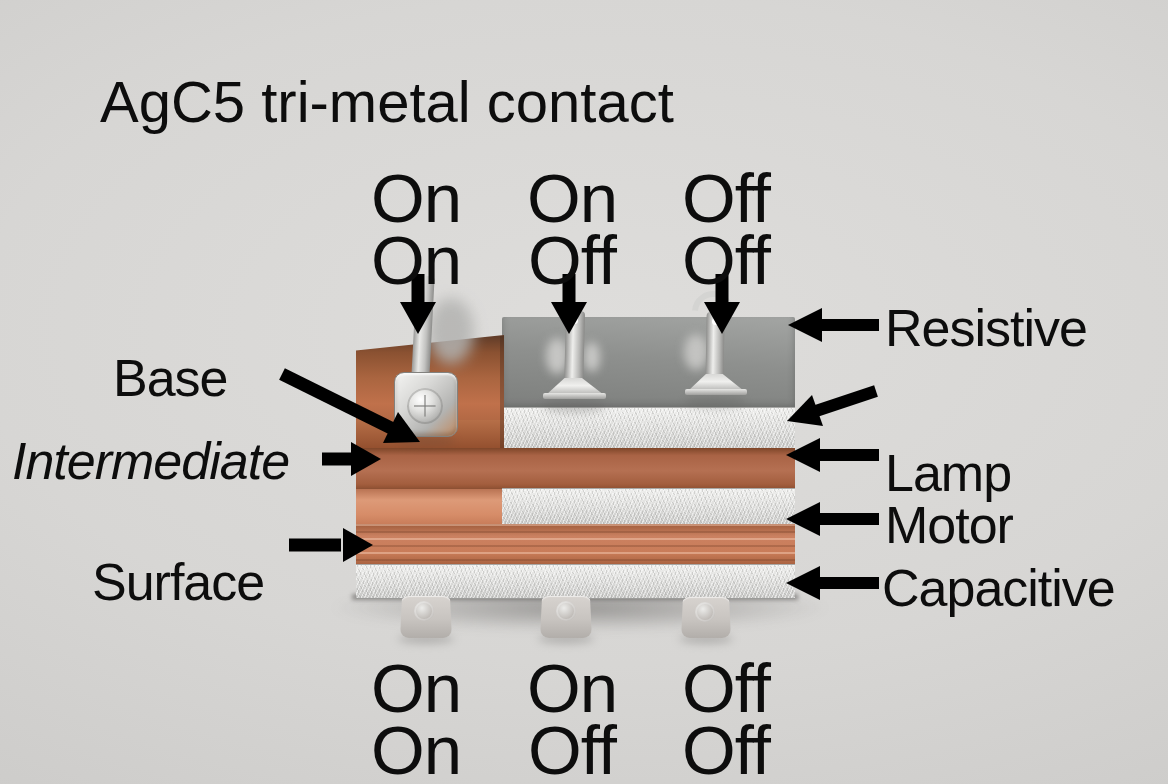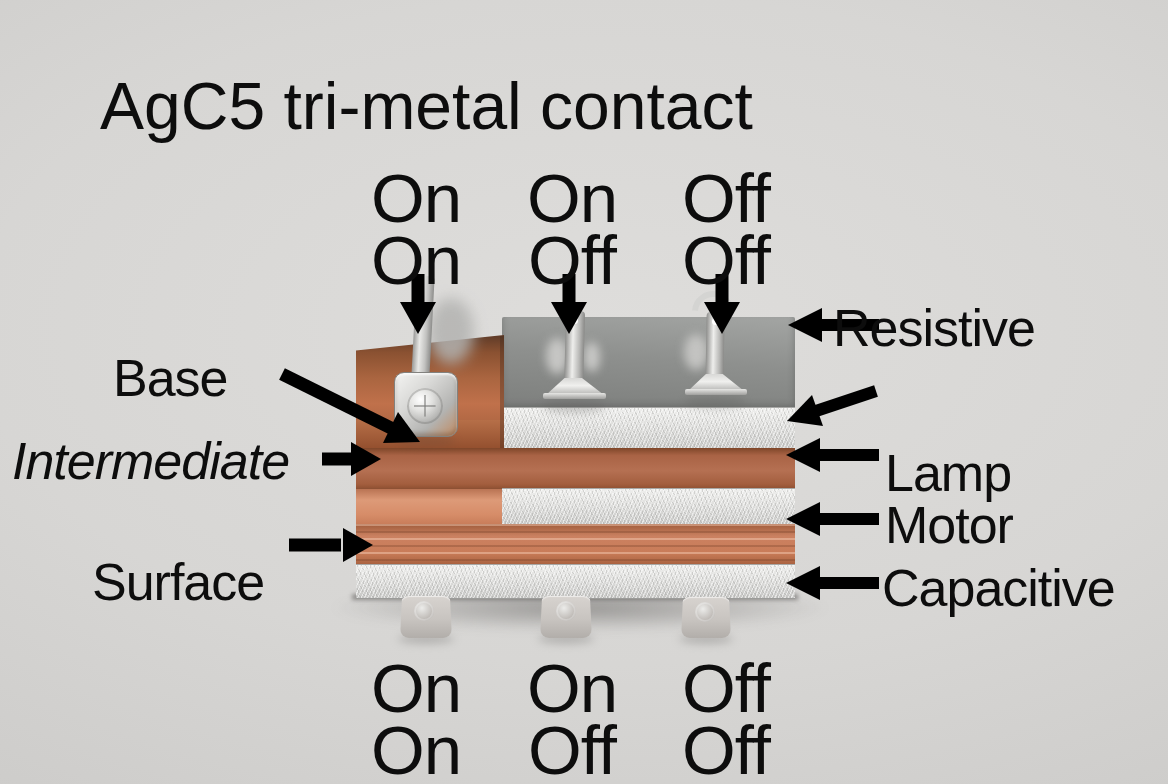--- a/index.html
+++ b/index.html
@@ -2,21 +2,21 @@
 <html style="--background: #d6d5d3; --text: #0d0d0d; --copper: #b06c48; --copper-dark: #8a4c2e; --copper-light: #d8906e; --silver: #dcdcda; --steel: #8f918f;"><head>
 <meta charset="utf-8">
 <style>
   html,body{margin:0;padding:0;background:#888;}
   .canvas{
     position:relative;width:1168px;height:784px;overflow:hidden;
     background:radial-gradient(120% 95% at 52% 42%, #dedddb 0%, #d7d6d4 45%, #cccbc9 80%, #bdbcba 100%);
     font-family:"Liberation Sans", sans-serif;color:var(--text,#0d0d0d);
   }
   .lbl{position:absolute;font-size:52px;line-height:1;white-space:nowrap;letter-spacing:-1px;z-index:11;}
-  .title{font-size:66px;letter-spacing:0;}
+  .title{font-size:58px;letter-spacing:0;}
   .state{font-size:69px;transform:translateX(-50%);}
   .arrows{position:absolute;left:0;top:0;z-index:10;}
   .ph{position:absolute;}
   .silver{
     background-image:
       repeating-linear-gradient(115deg, rgba(255,255,255,.55) 0 1px, rgba(255,255,255,0) 1px 3px),
       repeating-linear-gradient(70deg, rgba(150,150,148,.30) 0 1px, rgba(150,150,148,0) 1px 4px),
       linear-gradient(180deg,#efefed 0%, #dadad8 55%, #c7c7c5 100%);
     border-top:1px solid #a8a8a6;border-bottom:1px solid #9b9b99;
   }
@@ -59,21 +59,21 @@
   <div class="lbl state" style="left:572px;top:654px;">On</div>
   <div class="lbl state" style="left:726px;top:654px;">Off</div>
   <div class="lbl state" style="left:416px;top:716px;">On</div>
   <div class="lbl state" style="left:572px;top:716px;">Off</div>
   <div class="lbl state" style="left:726px;top:716px;">Off</div>
 
   <div class="lbl" style="left:113px;top:352px;">Base</div>
   <div class="lbl" style="left:12px;top:435px;font-style:italic;">Intermediate</div>
   <div class="lbl" style="left:92px;top:556px;">Surface</div>
 
-  <div class="lbl" style="left:833px;top:302px;">Resistive</div>
+  <div class="lbl" style="left:885px;top:302px;">Resistive</div>
   <div class="lbl" style="left:885px;top:447px;text-align:right;">Lamp</div>
   <div class="lbl" style="left:882px;top:562px;">Capacitive</div>
   <div class="lbl" style="left:885px;top:499px;">Motor</div>
 
   <div>
 
     <div class="ph" style="left:330px;top:584px;width:500px;height:48px;z-index:1;
          background:radial-gradient(closest-side, rgba(75,73,71,.45), rgba(75,73,71,0));filter:blur(5px);"></div>
     <div class="ph" style="left:352px;top:594px;width:446px;height:6px;z-index:1;background:rgba(70,68,66,.5);filter:blur(2px);"></div>
 

